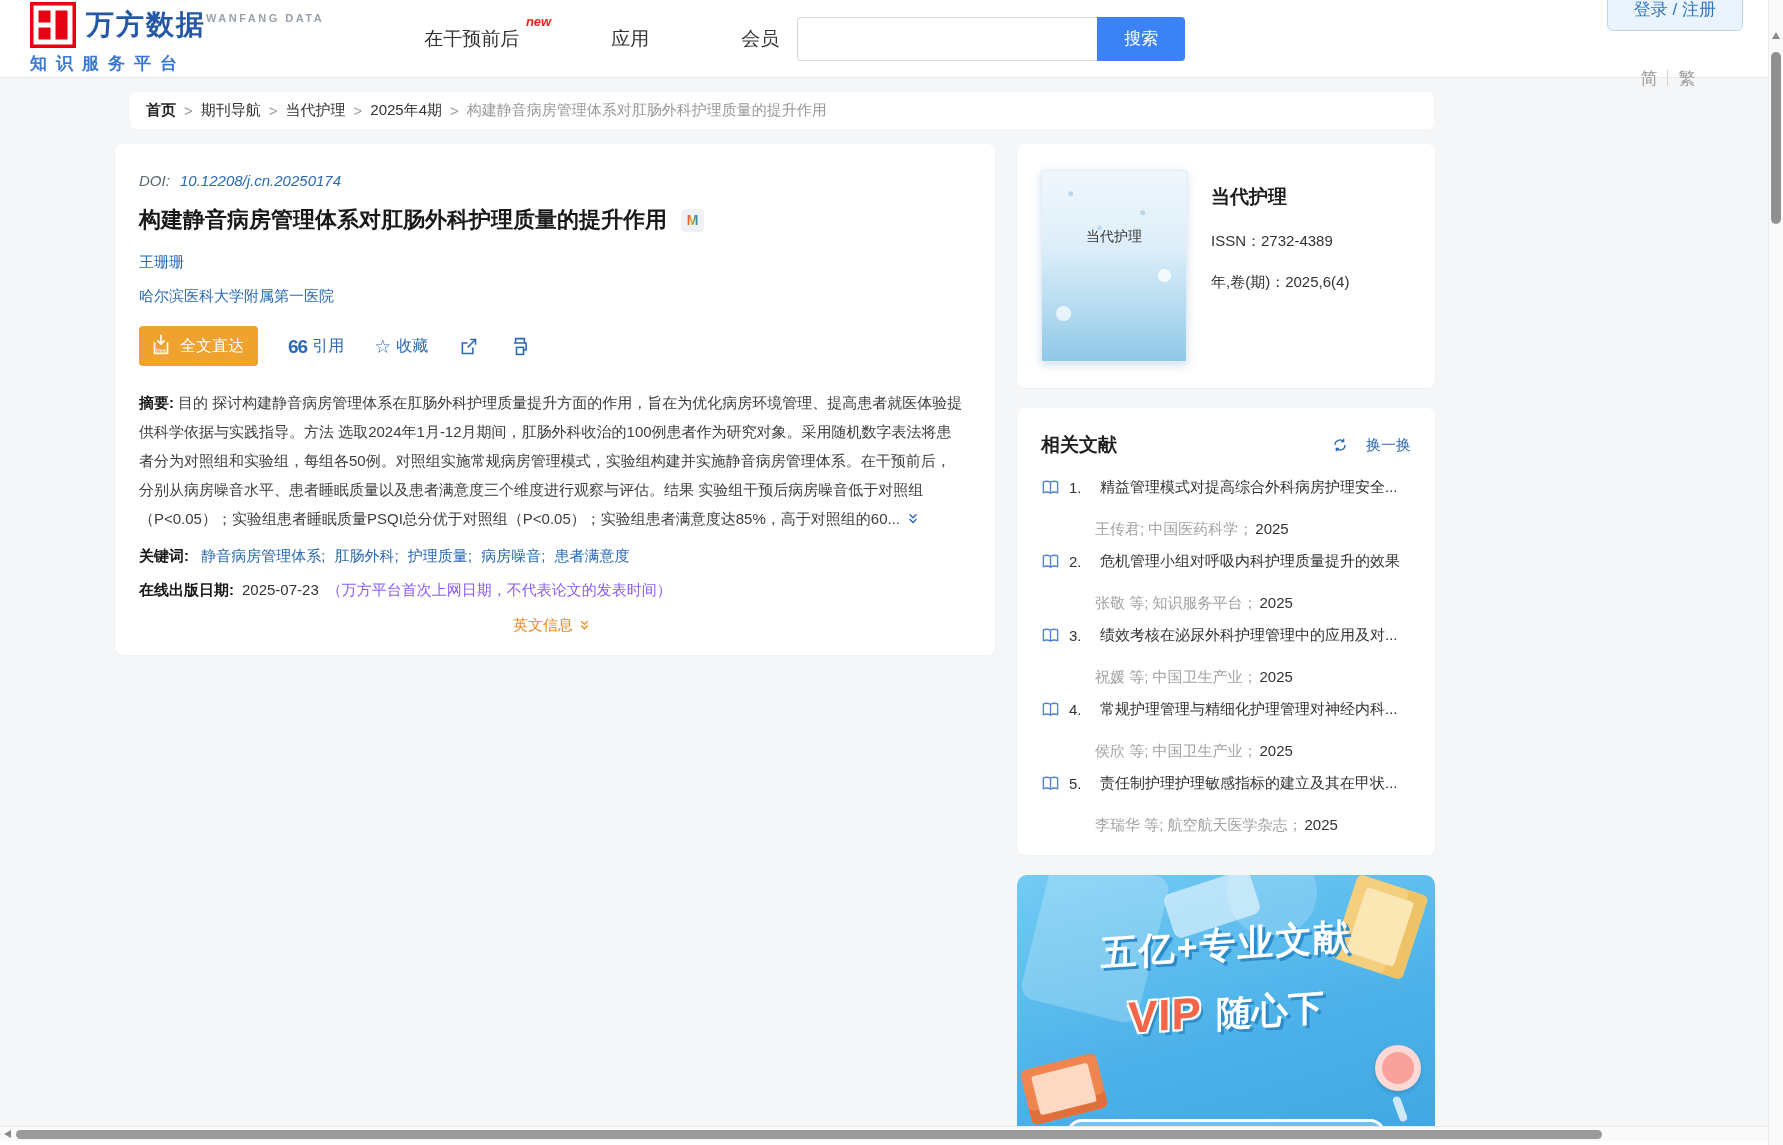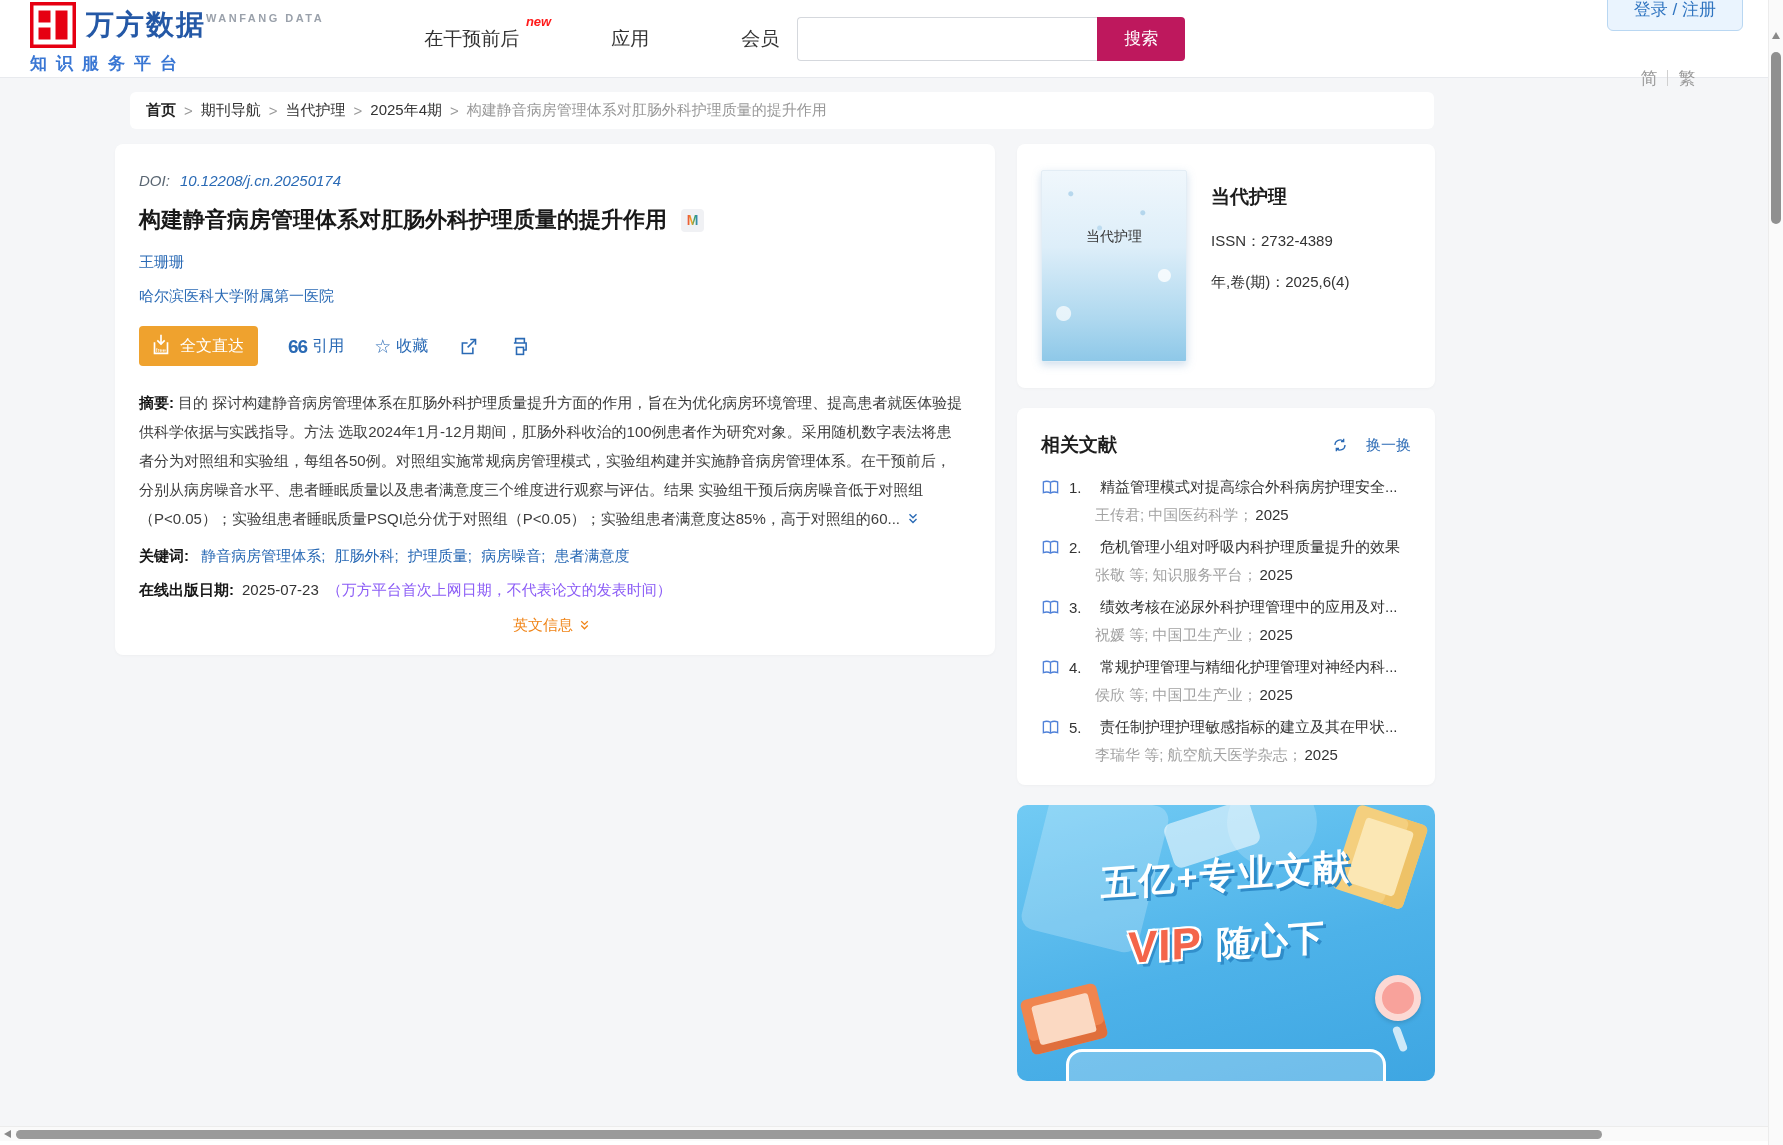--- a/index.html
+++ b/index.html
@@ -23,21 +23,21 @@
   .logo-sub { grid-column:1 / span 2; font-size:17px; color:#3a77d4; letter-spacing:9px; margin-top:4px; font-weight:bold; }
   .nav { display:flex; align-items:center; gap:92px; margin-left:100px; }
   .nav-item { font-size:19px; color:#333; cursor:pointer; position:relative; white-space:nowrap; }
   .nav-badge { position:absolute; top:-12px; right:-32px; color:#ff1a1a; font-size:13px; font-style:italic; font-weight:bold; }
   .searchbox { display:flex; margin-left:18px; }
   .search-input {
     width:300px; height:44px; border:1px solid #d5d8dd; border-right:none;
     border-radius:4px 0 0 4px; outline:none; font-size:15px; padding:0 12px;
   }
   .search-btn {
-    width:88px; height:44px; background:#be185d; color:#fff; font-size:17px;
+    width:88px; height:44px; background:#3b82f6; color:#fff; font-size:17px;
     border:none; border-radius:0 4px 4px 0; cursor:pointer;
   }
   .topbar-right { margin-left:auto; display:flex; align-items:center; gap:36px;flex-direction:column; }
   .login-btn {
     background:#eaf4fe; border:1px solid #b9d7f2; color:#2f74c0;
     font-size:17px; padding:9px 26px; border-radius:6px; cursor:pointer; white-space:nowrap;
   }
   .lang { display:flex; align-items:center; color:#9a9a9a; font-size:17px; gap:10px; margin-right:14px; }
   .lang-sep { width:1px; height:16px; background:#d0d0d0; }
   .lang span { cursor:pointer; }
@@ -130,21 +130,21 @@
   
   .related-card { padding:24px 24px 20px; }
   .rel-head { display:flex; align-items:center; justify-content:space-between; }
   .rel-title { font-size:19px; font-weight:bold; color:#1d1d1d; }
   .rel-refresh { display:flex; align-items:center; gap:18px; color:#2a6ab5; font-size:15px; cursor:pointer; }
   .rel-list { margin-top:20px; display:flex; flex-direction:column; gap:13px; }
   .rel-item {}
   .rel-row1 { display:flex; align-items:center; gap:9px; }
   .rel-no { font-size:15px; color:#333; width:22px; flex:none; }
   .rel-link { font-size:15px; color:#333; white-space:nowrap; overflow:hidden; cursor:pointer; }
-  .rel-row2 { margin-left:54px; margin-top:9px; font-size:15px; color:#a2a2a2; }
+  .rel-row2 { margin-left:54px; margin-top:23px; font-size:15px; color:#a2a2a2; }
   .rel-year { color:#333; margin-left:2px; }
 
   
   .ad-banner {
     position:relative; height:276px; border-radius:10px; overflow:hidden; cursor:pointer;
     background:linear-gradient(165deg,#72cbf4 0%,#4db2e9 55%,#3ea6e2 100%);
   }
   .ad-paper { position:absolute; left:18px; top:-12px; width:120px; height:150px; background:rgba(255,255,255,.22); border-radius:14px; transform:rotate(14deg); }
   .ad-paper2 { position:absolute; left:150px; top:6px; width:90px; height:46px; background:rgba(255,255,255,.55); border-radius:8px; transform:rotate(-18deg); }
   .ad-bubble { position:absolute; left:210px; top:-28px; width:90px; height:90px; background:rgba(255,255,255,.18); border-radius:50%; }

